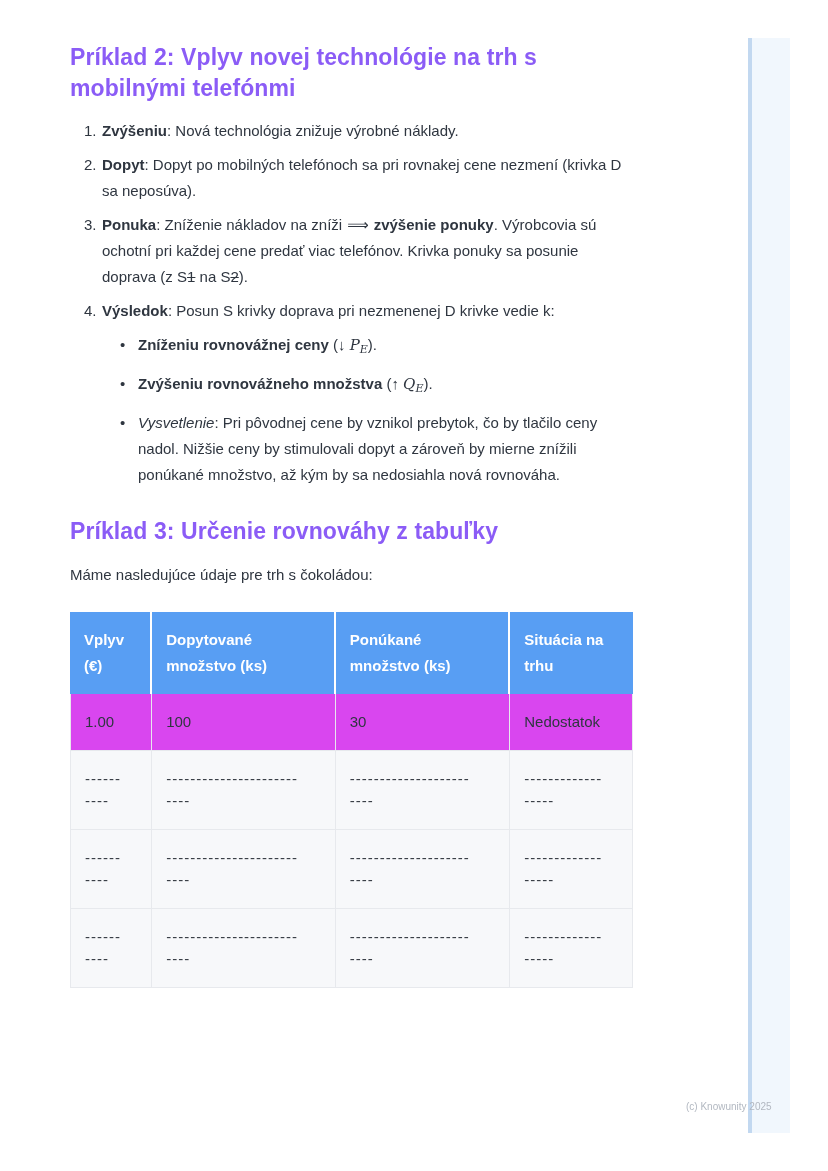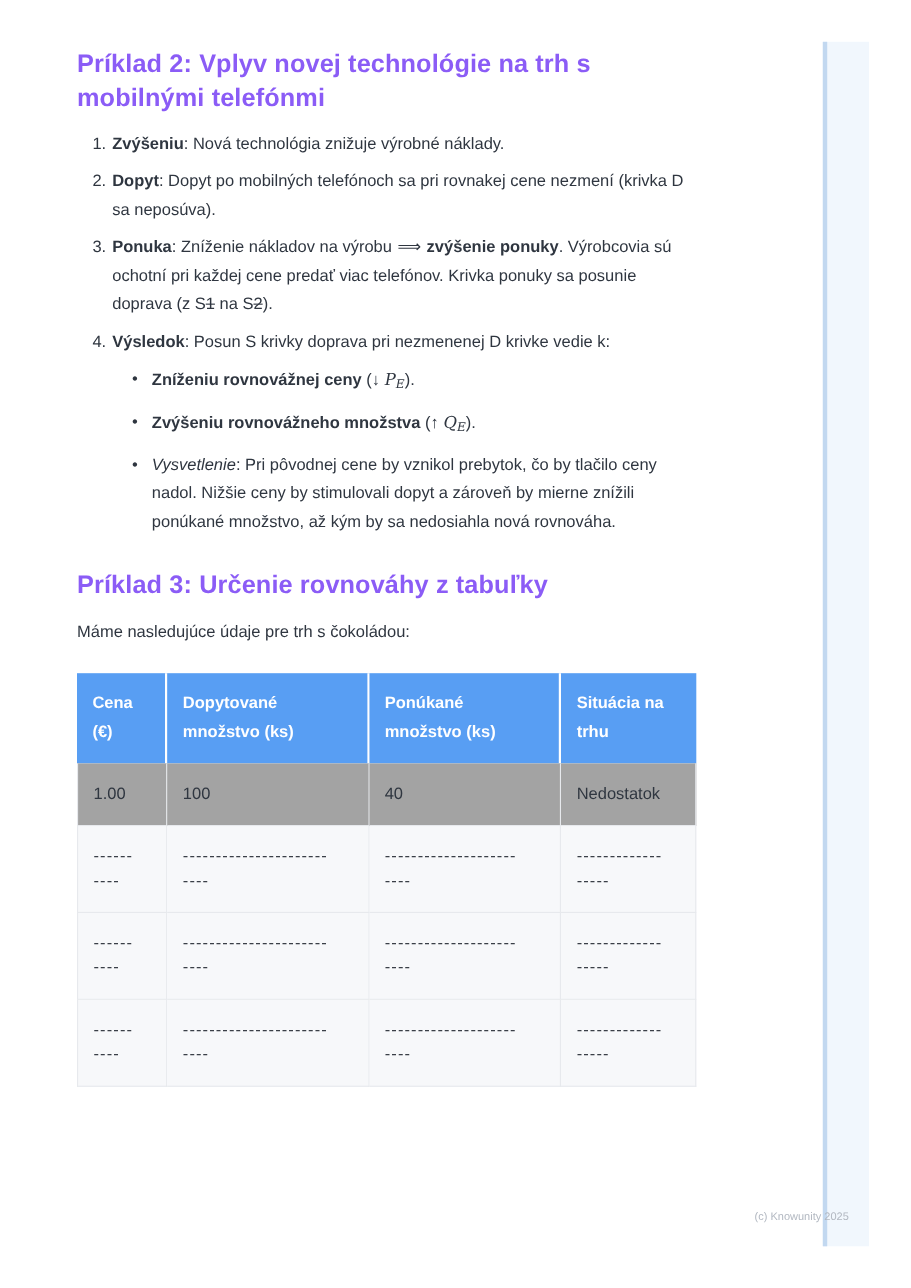--- a/index.html
+++ b/index.html
@@ -91,21 +91,21 @@
     font-weight: 600;
     text-align: left;
     vertical-align: middle;
     padding: 15px 14px;
     line-height: 26px;
     white-space: pre-line;
     border-right: 2px solid #ffffff;
   }
   th.head-cell:last-child { border-right: none; }
   td.body-cell {
-    background: #a3a3a3;
+    background: #d946ef;
     padding: 18px 14px;
     line-height: 20px;
     vertical-align: middle;
     border-bottom: 1px solid #e7e9ed;
     border-right: 1px solid #e7e9ed;
   }
   tr td.body-cell:first-child { border-left: 1px solid #e7e9ed; }
   tr.sep-row td.body-cell {
     background: #f7f8fa;
     white-space: pre-line;
@@ -142,21 +142,21 @@
     <li class="list-item">
       <span class="num-marker">1.</span>
       <span class="li-body"><span class="bold">Zvýšeniu</span><span>: Nová technológia znižuje výrobné náklady.</span></span>
     </li>
     <li class="list-item">
       <span class="num-marker">2.</span>
       <span class="li-body"><span class="bold">Dopyt</span><span>: Dopyt po mobilných telefónoch sa pri rovnakej cene nezmení (krivka D sa neposúva).</span></span>
     </li>
     <li class="list-item">
       <span class="num-marker">3.</span>
-      <span class="li-body"><span class="bold">Ponuka</span><span>: Zníženie nákladov na výrobu</span><span class="imply-arrow">⟹</span><span class="bold">zvýšenie ponuky</span><span>. Výrobcovia sú ochotní pri každej cene predať viac telefónov. Krivka ponuky sa posunie doprava (z S</span><span class="struck">1</span><span> na S</span><span class="struck">2</span><span>).</span></span>
+      <span class="li-body"><span class="bold">Ponuka</span><span>: Zníženie nákladov na zníži</span><span class="imply-arrow">⟹</span><span class="bold">zvýšenie ponuky</span><span>. Výrobcovia sú ochotní pri každej cene predať viac telefónov. Krivka ponuky sa posunie doprava (z S</span><span class="struck">1</span><span> na S</span><span class="struck">2</span><span>).</span></span>
     </li>
     <li class="list-item">
       <span class="num-marker">4.</span>
       <span class="li-body">
         <span class="bold">Výsledok</span><span>: Posun S krivky doprava pri nezmenenej D krivke vedie k:</span>
         <ul class="sublist">
           <li class="bullet-item">
             <span class="bullet-marker">•</span>
             <span class="li-body"><span class="bold">Zníženiu rovnovážnej ceny</span><span> (</span><span>↓ </span><span class="math-var">P</span><span class="math-sub">E</span><span>).</span></span>
           </li>
@@ -179,35 +179,35 @@
 
   <table class="data-table">
     <colgroup>
         <col class="c1">
         <col class="c2">
         <col class="c3">
         <col class="c4">
       </colgroup>
     <thead>
       <tr>
-        <th class="head-cell">Cena
+        <th class="head-cell">Vplyv
 (€)</th>
         <th class="head-cell">Dopytované
 množstvo (ks)</th>
         <th class="head-cell">Ponúkané
 množstvo (ks)</th>
         <th class="head-cell">Situácia na
 trhu</th>
       </tr>
     </thead>
     <tbody>
       <tr>
         <td class="body-cell">1.00</td>
         <td class="body-cell">100</td>
-        <td class="body-cell">40</td>
+        <td class="body-cell">30</td>
         <td class="body-cell">Nedostatok</td>
       </tr>
       <tr class="sep-row">
         <td class="body-cell">------
 ----</td>
         <td class="body-cell">----------------------
 ----</td>
         <td class="body-cell">--------------------
 ----</td>
         <td class="body-cell">-------------

